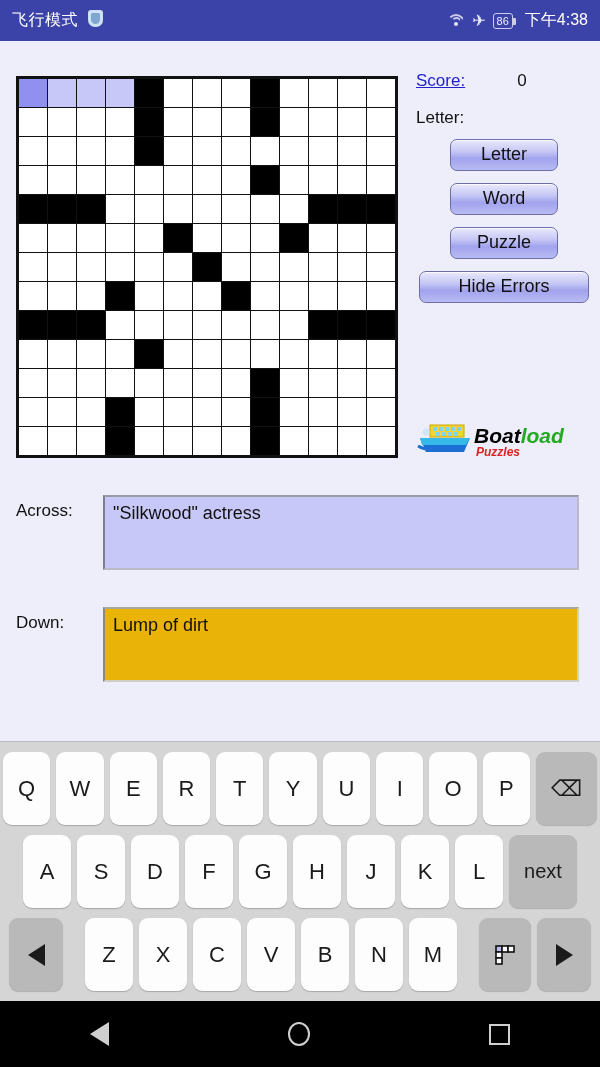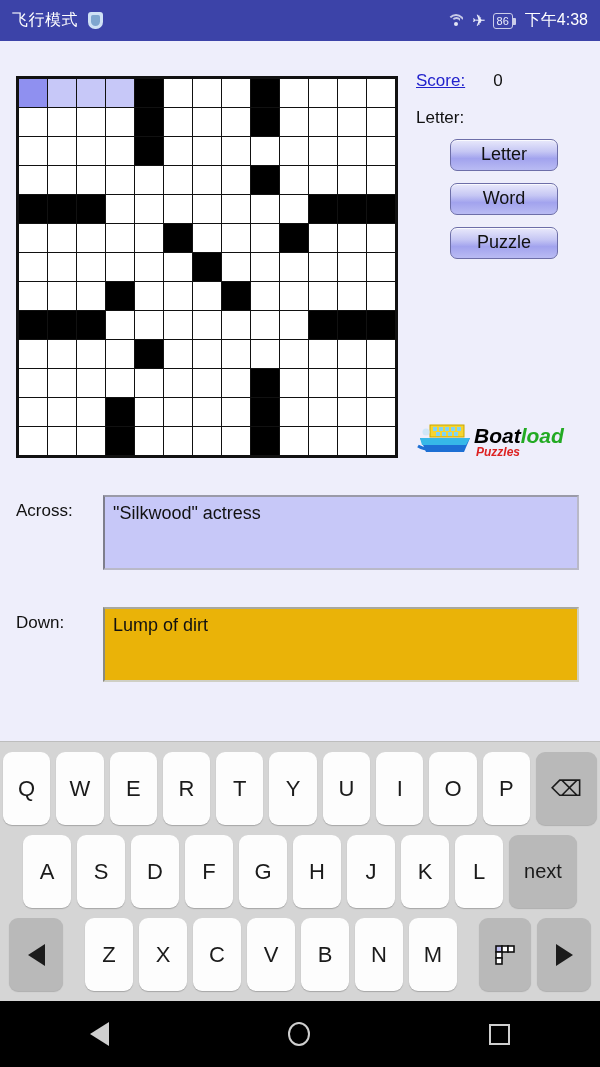--- a/index.html
+++ b/index.html
@@ -11,21 +11,21 @@
   }
   #screen { position: relative; width: 600px; height: 1067px; background: #eeeefb; }
 
   
   .statusbar {
     position: absolute; left: 0; top: 0; width: 600px; height: 41px;
     background: #3c43a8; color: #fff;
     display: flex; align-items: center; justify-content: space-between;
     padding: 0 12px;
   }
-  .sb-left { display: flex; align-items: center; gap: 10px; }
+  .sb-left { display: flex; gap: 10px; }
   .sb-title { font-size: 16px; letter-spacing: .5px; }
   .shield-ic {
     width: 15px; height: 17px; background: #cfe1f5;
     border-radius: 3px 3px 7px 7px;
     position: relative; display: inline-block;
   }
   .shield-ic::after {
     content: ""; position: absolute; left: 3px; top: 2.5px;
     width: 9px; height: 11px; background: #7fa6cf;
     border-radius: 2px 2px 5px 5px;
@@ -65,21 +65,21 @@
     gap: 1px;
   }
   .cell { background: #fff; }
   .cell.black { background: #000; }
   .cell.cur { background: #8f90f0; }
   .cell.word { background: #c7c8f8; }
 
   
   .panel { position: absolute; left: 416px; top: 30px; width: 176px; }
   .pdate { font-size: 17px; color: #111; margin-bottom: 17px; }
-  .prow { display: flex; align-items: baseline; margin-bottom: 17px; }
+  .prow { display: flex; align-items: baseline; margin-bottom: 17px; gap: 24px; }
   .score-link {
     font-size: 17px; color: #2222cc; text-decoration: underline; cursor: pointer;
   }
   .score-val { font-size: 17px; color: #111; margin-left: 28px; }
   .psolve { font-size: 17px; color: #111; margin-bottom: 11px; }
 
   .btn {
     display: block; margin: 0 auto 12px auto;
     background: linear-gradient(to bottom, #e9e9fb 0%, #c6c7f4 38%, #a2a3ee 62%, #b9bbf3 100%);
     border: 1.5px solid #6d6ea8; border-radius: 7px;
@@ -345,20 +345,21 @@
     <div class="panel">
       <div class="prow">
         <span class="score-link">Score:</span>
         <span class="score-val">0</span>
       </div>
       <div class="psolve">Letter:</div>
 
       <button class="btn narrow">Letter</button>
       <button class="btn narrow">Word</button>
       <button class="btn narrow">Puzzle</button>
+      <button class="btn wide">Hide Errors</button>
 
       <div class="logo">
         <svg width="176" height="42" viewBox="0 0 176 42">
 
           <rect x="14" y="5" width="34" height="12" fill="#f5d431" stroke="#c9a800" stroke-width="1"></rect>
           <rect x="17" y="7" width="4" height="4" fill="#7fd4f5"></rect>
           <rect x="23" y="7" width="4" height="4" fill="#7fd4f5"></rect>
           <rect x="29" y="7" width="4" height="4" fill="#7fd4f5"></rect>
           <rect x="35" y="7" width="4" height="4" fill="#7fd4f5"></rect>
           <rect x="41" y="7" width="4" height="4" fill="#7fd4f5"></rect>

